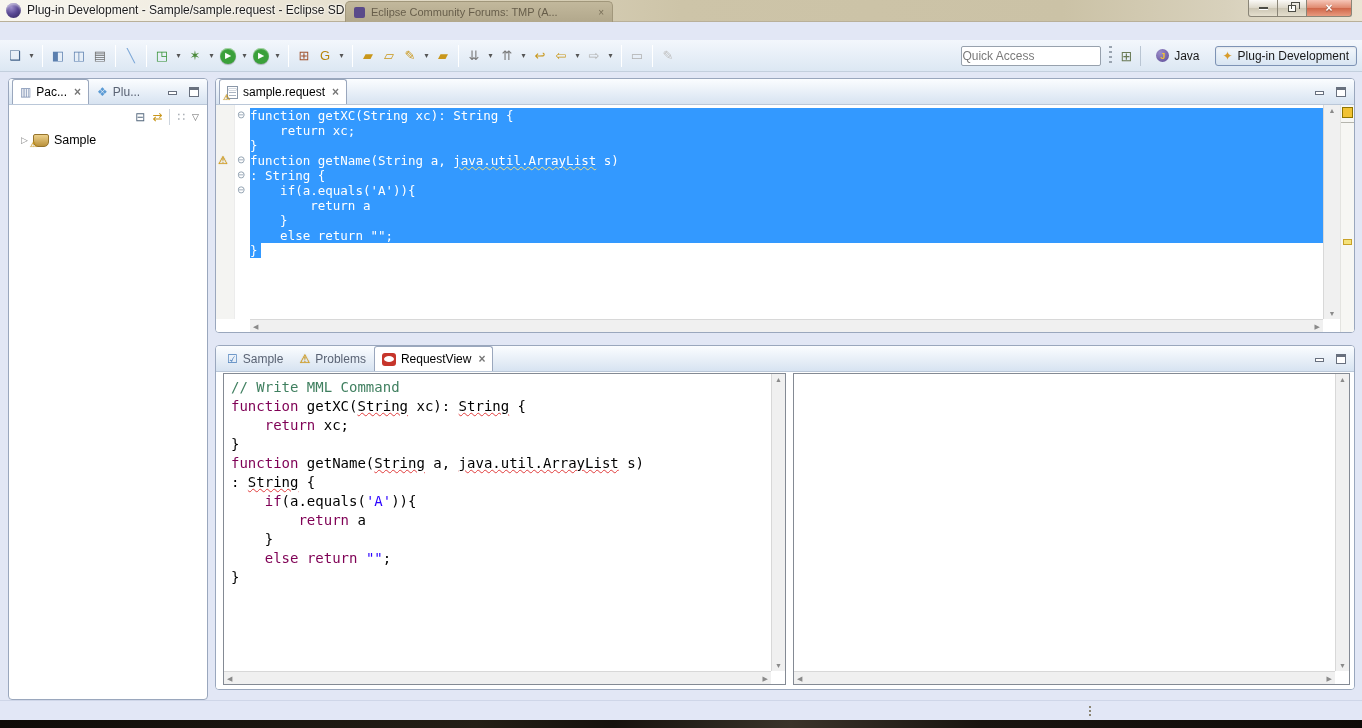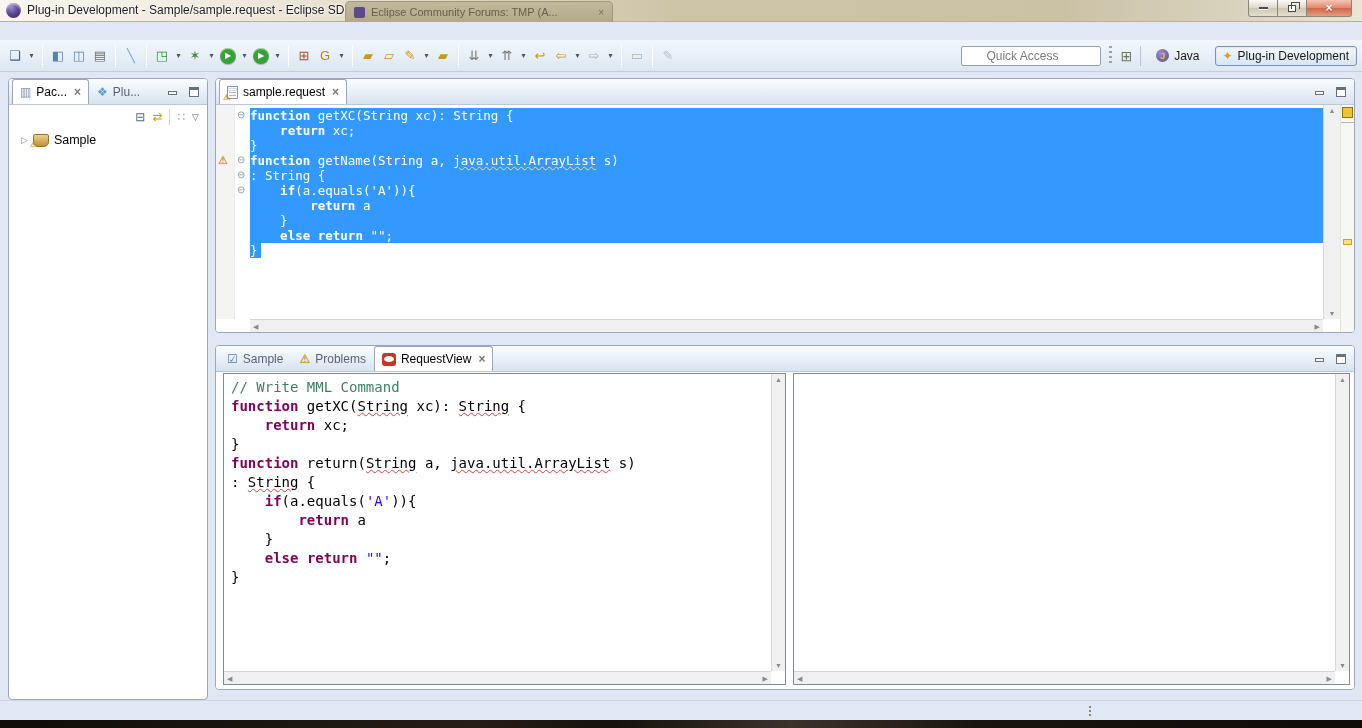--- a/index.html
+++ b/index.html
@@ -39,21 +39,21 @@
 
   
   .toolbar { position:absolute; left:0; top:40px; width:1362px; height:32px;
     background:linear-gradient(#f3f7fc,#dce7f3); border-bottom:1px solid #c3cfdd; display:flex; align-items:center; gap:1px; padding:0 5px; }
   .tb-btn { width:20px; height:21px; display:flex; align-items:center; justify-content:center; font-size:13px; border-radius:3px; }
   .tb-drop { width:11px; font-size:8px; color:#555; }
   .tb-drop::before { content:"▾"; }
   .tb-round { width:16px; height:16px; border-radius:50%; font-size:8px; margin:0 2px; box-shadow:inset 0 1px 1px rgba(255,255,255,.6),0 1px 1px rgba(0,0,0,.25); }
   .tb-sep { width:1px; height:22px; background:#bfcbd9; border-right:1px solid #fff; margin:0 4px; }
   .tb-right { margin-left:auto; display:flex; align-items:center; gap:8px; }
-  .quick-access { width:140px; height:20px; border:1px solid #97a1ad; border-radius:2px; font-size:12px; padding:0 24px; color:#333; background:#fff; }
+  .quick-access { width:140px; height:20px; border:1px solid #97a1ad; border-radius:2px; font-size:12px; padding:0 0; color:#333; background:#fff; }
   .quick-access::placeholder { color:#7a7a7a; }
   .tb-grip { width:3px; height:20px; background:repeating-linear-gradient(#9aa4b0 0 2px, transparent 2px 5px); }
   .persp-open { font-size:14px; color:#6a7a56; }
   .persp-sep { width:1px; height:20px; background:#b9c5d3; }
   .persp-btn { display:flex; align-items:center; gap:5px; font-size:12px; color:#1a1a1a; padding:2px 7px; border-radius:3px; }
   .persp-btn.pressed { border:1px solid #7d93b5; background:linear-gradient(#f4f8fc,#d8e5f2); box-shadow:inset 0 1px 2px rgba(0,0,0,.08); }
   .java-ico { width:13px; height:13px; border-radius:50%; background:radial-gradient(circle at 35% 30%,#9b8cc9,#5b4a96); color:#f4c430; font-size:9px; font-weight:bold; display:flex; align-items:center; justify-content:center; }
   .plug-ico { color:#d89c2c; font-size:12px; }
 
   
@@ -94,21 +94,21 @@
   .editor-body { position:relative; height:228px; background:#fff; }
   .annotation-ruler { position:absolute; left:0; top:0; bottom:14px; width:18px; background:#f4f4f2; }
   .warn-marker { position:absolute; left:2px; font-size:11px; color:#e8a817; text-shadow:0 0 1px #7a5c00; line-height:13px; }
   .fold-ruler { position:absolute; left:18px; top:0; bottom:14px; width:16px; background:#fff; border-left:1px solid #ececec; }
   .fold-marker { position:absolute; left:2px; font-size:10px; color:#8899aa; line-height:15px; }
   .editor-text { position:absolute; left:34px; top:0; right:31px; bottom:14px; padding-top:3px; overflow:hidden; }
   .top-code .code-line { font-family:"DejaVu Sans Mono", monospace; font-size:12.5px; line-height:15px; height:15px; white-space:pre; color:#fff; }
   .top-code .sel-full { background:#3399ff; }
   .top-code .sel-part { background:#3399ff; color:#fff; padding-right:3px; }
   .top-code .code-line:not(.sel-full):not(:has(.sel-part)) { color:#000; }
-  .tk-k { font-weight:bold; }
+  .tk-k { font-weight:normal; }
   .top-code .tk-wu { text-decoration-line:underline; text-decoration-style:wavy; text-decoration-color:#f3de7a; text-decoration-thickness:1px; }
   .editor-vscroll { position:absolute; right:14px; top:0; bottom:14px; width:17px; background:#f0f0f0; border-left:1px solid #d8d8d8; }
   .overview-ruler { position:absolute; right:0; top:0; bottom:0; width:14px; background:#f7f7f4; border-left:1px solid #e4e4e0; }
   .ov-warn-btn { position:absolute; left:1px; top:2px; width:11px; height:11px; background:#f1c232; border:1px solid #8f7500; }
   .ov-line { position:absolute; left:0; right:0; top:17px; height:1px; background:#b5b5ad; }
   .ov-marker { position:absolute; left:2px; top:134px; width:9px; height:6px; background:#f5e27a; border:1px solid #c9a227; }
   .editor-hscroll { position:absolute; left:34px; right:31px; bottom:0; height:14px; background:#f0f0f0; border-top:1px solid #d8d8d8; display:flex; align-items:center; justify-content:space-between; padding:0 3px; }
   .scroll-arrow { font-size:7px; color:#8a8a8a; line-height:1; }
   .vs-arrows { position:absolute; left:0; right:0; display:flex; justify-content:center; }
   .vs-arrows.topA { top:2px; } .vs-arrows.botA { bottom:2px; }
@@ -351,21 +351,21 @@
             </span>
         </div>
       </div>
       <div class="bottom-body">
         <div class="pane pane-left">
           <div class="bottom-code">
               <div class="code-line"><span class="tk-c">// Write MML Command</span></div>
               <div class="code-line"><span class="tk-k">function</span><span class="tk-p"> getXC(</span><span class="tk-eu">String</span><span class="tk-p"> xc): </span><span class="tk-eu">String</span><span class="tk-p"> {</span></div>
               <div class="code-line"><span class="tk-p">    </span><span class="tk-k">return</span><span class="tk-p"> xc;</span></div>
               <div class="code-line"><span class="tk-p">}</span></div>
-              <div class="code-line"><span class="tk-k">function</span><span class="tk-p"> return(</span><span class="tk-eu">String</span><span class="tk-p"> a, </span><span class="tk-eu">java.util.ArrayList</span><span class="tk-p"> s)</span></div>
+              <div class="code-line"><span class="tk-k">function</span><span class="tk-p"> getName(</span><span class="tk-eu">String</span><span class="tk-p"> a, </span><span class="tk-eu">java.util.ArrayList</span><span class="tk-p"> s)</span></div>
               <div class="code-line"><span class="tk-p">: </span><span class="tk-eu">String</span><span class="tk-p"> {</span></div>
               <div class="code-line"><span class="tk-p">    </span><span class="tk-k">if</span><span class="tk-p">(a.equals(</span><span class="tk-s">'A'</span><span class="tk-p">)){</span></div>
               <div class="code-line"><span class="tk-p">        </span><span class="tk-k">return</span><span class="tk-p"> a</span></div>
               <div class="code-line"><span class="tk-p">    }</span></div>
               <div class="code-line"><span class="tk-p">    </span><span class="tk-k">else</span><span class="tk-p"> </span><span class="tk-k">return</span><span class="tk-p"> </span><span class="tk-s">""</span><span class="tk-p">;</span></div>
               <div class="code-line"><span class="tk-p">}</span></div>
             </div>
           <div class="vscroll">
             <span class="vs-arrows topA">
                 <span class="scroll-arrow">▲</span>

